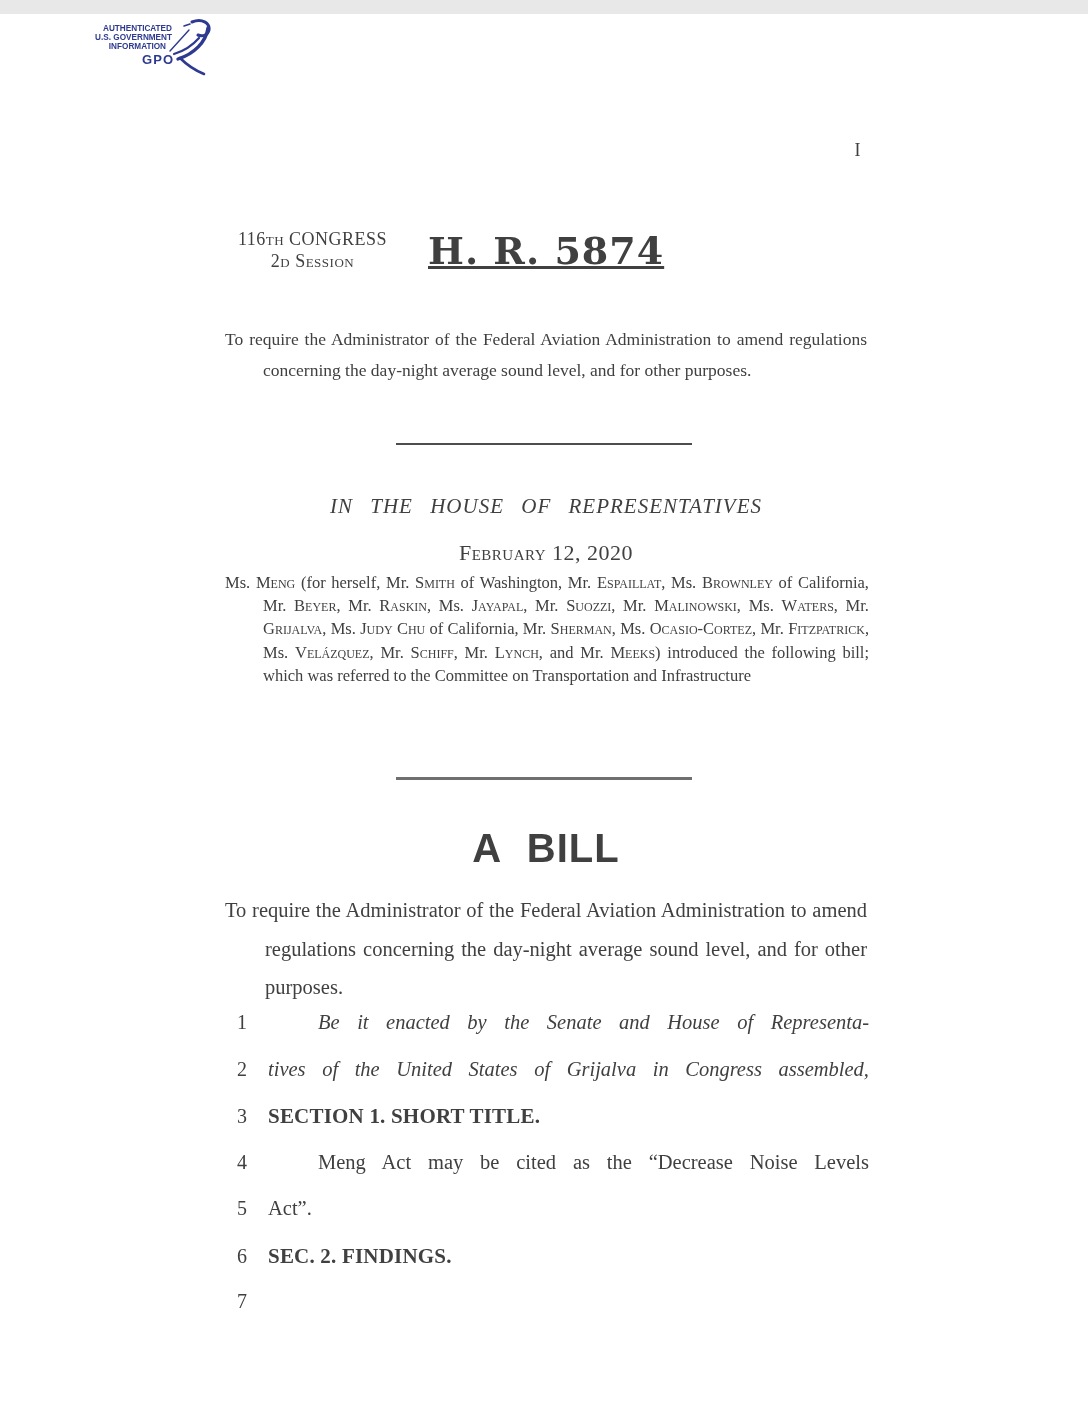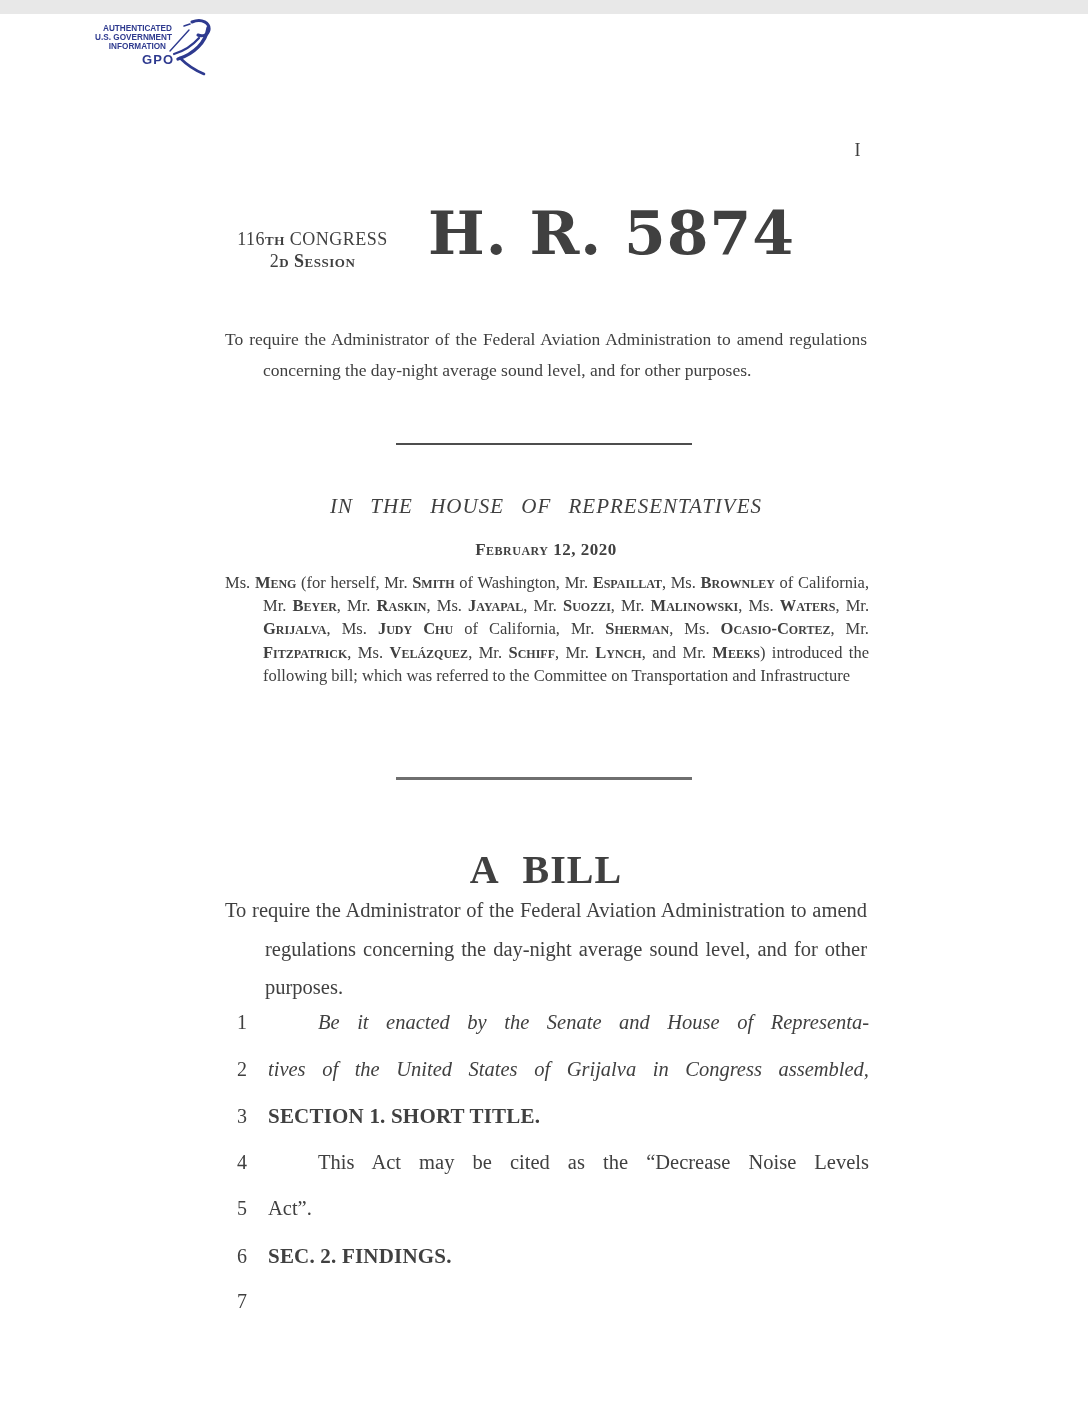--- a/index.html
+++ b/index.html
@@ -5,39 +5,40 @@
   html,body{margin:0;padding:0;background:#e8e8e8;}
   .page{
     position:relative;
     width:1088px;height:1408px;
     background:#ffffff;
     margin:14px auto;
     font-family:"Liberation Serif", serif;
     color:#404040;
     overflow:hidden;
   }
-  .sc{font-variant:small-caps;font-weight:bold;}
+  .sc{font-variant:small-caps;}
   
   .gpo-logo{position:absolute;left:86px;top:4px;width:132px;height:58px;}
   
   .page-marker{
     position:absolute;left:830px;top:126px;width:56px;
     text-align:center;font-size:18px;letter-spacing:1px;
   }
   
   .congress-block{
     position:absolute;left:220px;top:214px;width:185px;
     text-align:center;font-size:18px;line-height:22px;
     letter-spacing:0.5px;
   }
   .bill-number{
-    position:absolute;left:428px;top:184px;width:310px;
+    position:absolute;left:428px;top:214px;width:310px;
     font-family:"DejaVu Serif", serif;
-    font-size:60px;font-weight:bold;letter-spacing:1px;
+    font-size:38px;font-weight:bold;letter-spacing:1px;
     white-space:nowrap;
+    text-decoration:underline;
   }
   
   .preamble{
     position:absolute;left:225px;top:310px;width:642px;
     font-size:17.5px;line-height:30.5px;
     text-align:justify;
     padding-left:38px;text-indent:-38px;box-sizing:border-box;
   }
   
   .rule{position:absolute;left:396px;width:296px;background:#4d4d4d;}
@@ -45,34 +46,34 @@
   .rule-2{top:763px;height:3px;background:#6f6f6f;}
   
   .chamber-heading{
     position:absolute;left:225px;top:480px;width:642px;
     text-align:center;font-size:21px;letter-spacing:1px;word-spacing:11px;
     font-weight:normal;
     font-style:italic;
   }
   .intro-date{
     position:absolute;left:225px;top:526px;width:642px;
-    text-align:center;font-size:17px;letter-spacing:0.5px;
+    text-align:center;font-size:22px;letter-spacing:0.5px;
   }
   
   .sponsors{
     position:absolute;left:225px;top:557px;width:644px;
     font-size:16.5px;line-height:23.2px;
     text-align:justify;
     padding-left:38px;text-indent:-38px;box-sizing:border-box;
   }
   
   .a-bill{
-    position:absolute;left:225px;top:832px;width:642px;
+    position:absolute;left:225px;top:812px;width:642px;
     text-align:center;
-    font-family:Liberation Serif, serif;
+    font-family:Liberation Sans, sans-serif;
     font-size:40px;font-weight:bold;word-spacing:14px;letter-spacing:1px;
   }
   .purpose{
     position:absolute;left:225px;top:877px;width:642px;
     font-size:20.5px;line-height:38.5px;
     text-align:justify;
     padding-left:40px;text-indent:-40px;box-sizing:border-box;
   }
   
   .bill-lines{position:absolute;left:225px;top:997px;width:644px;}
@@ -137,21 +138,21 @@
       <div class="bline">
         <span class="bnum">2</span>
         <span class="btxt just italic">tives of the United States of Grijalva in Congress assembled,</span>
       </div>
       <div class="bline">
         <span class="bnum">3</span>
         <span class="btxt bold">SECTION 1. SHORT TITLE.</span>
       </div>
       <div class="bline">
         <span class="bnum">4</span>
-        <span class="btxt indent just">This Act may be cited as the “Decrease Noise Levels</span>
+        <span class="btxt indent just">Meng Act may be cited as the “Decrease Noise Levels</span>
       </div>
       <div class="bline">
         <span class="bnum">5</span>
         <span class="btxt">Act”.</span>
       </div>
       <div class="bline">
         <span class="bnum">6</span>
         <span class="btxt bold">SEC. 2. FINDINGS.</span>
       </div>
       <div class="bline">

